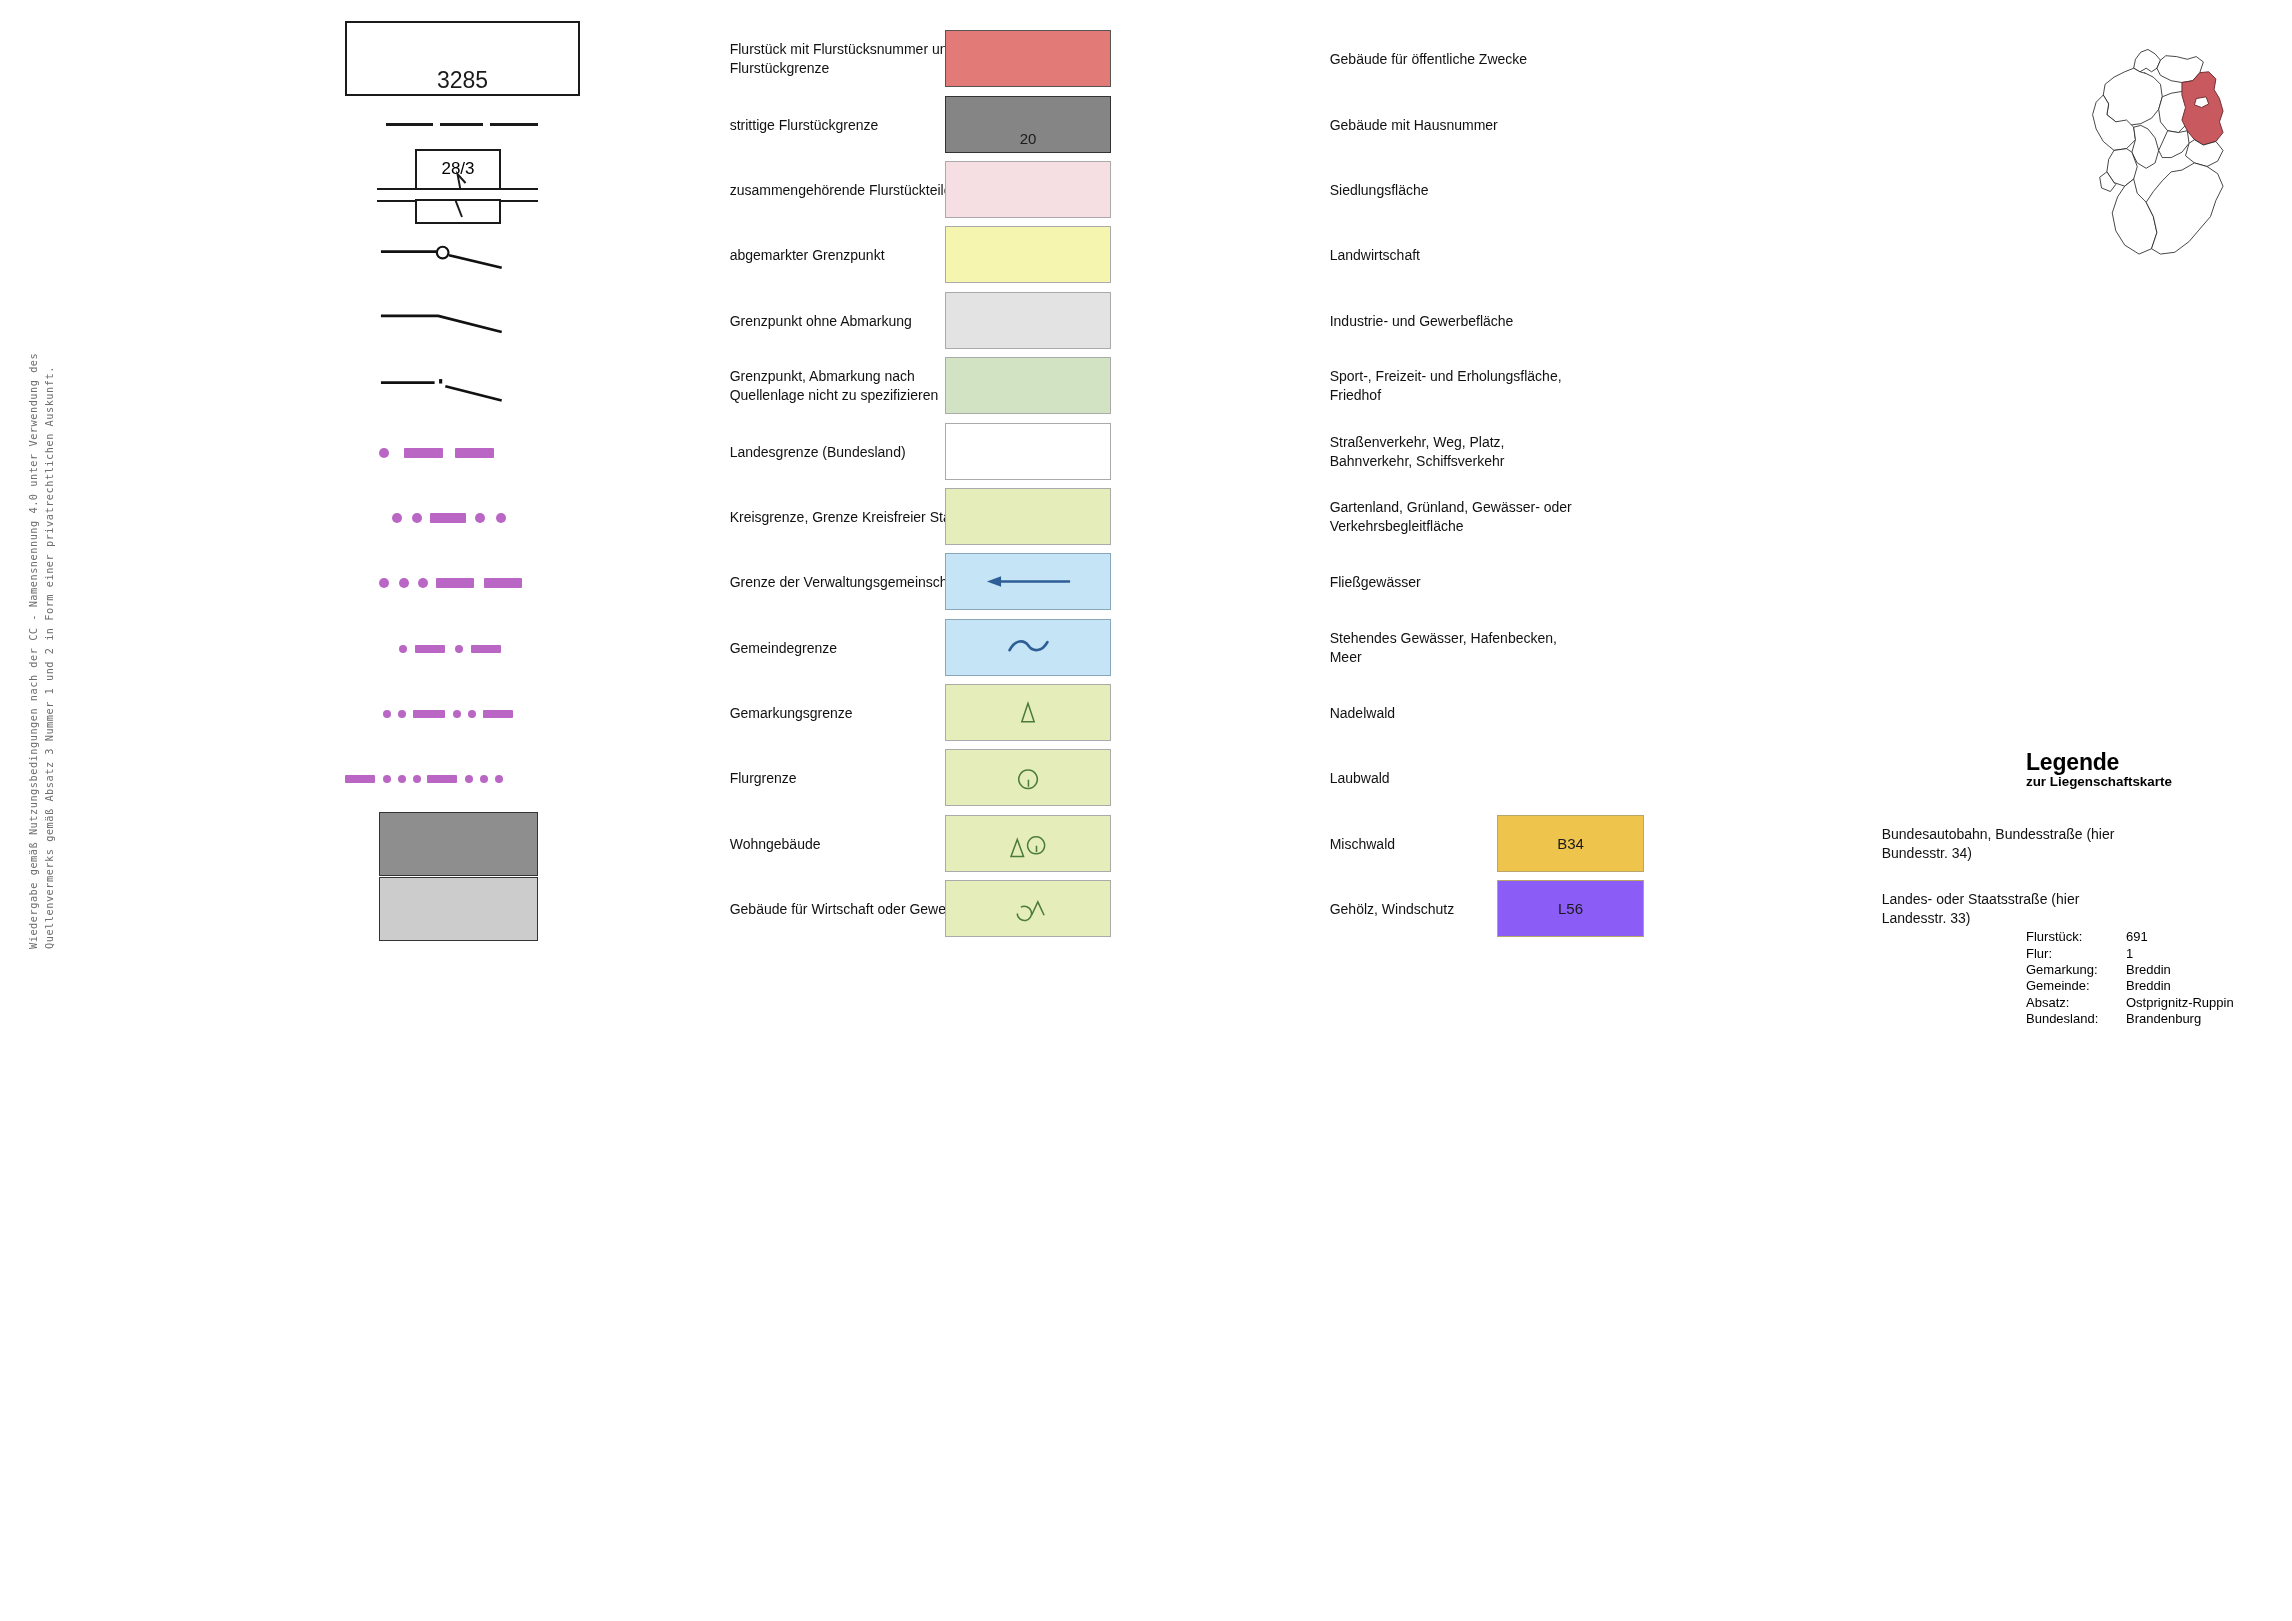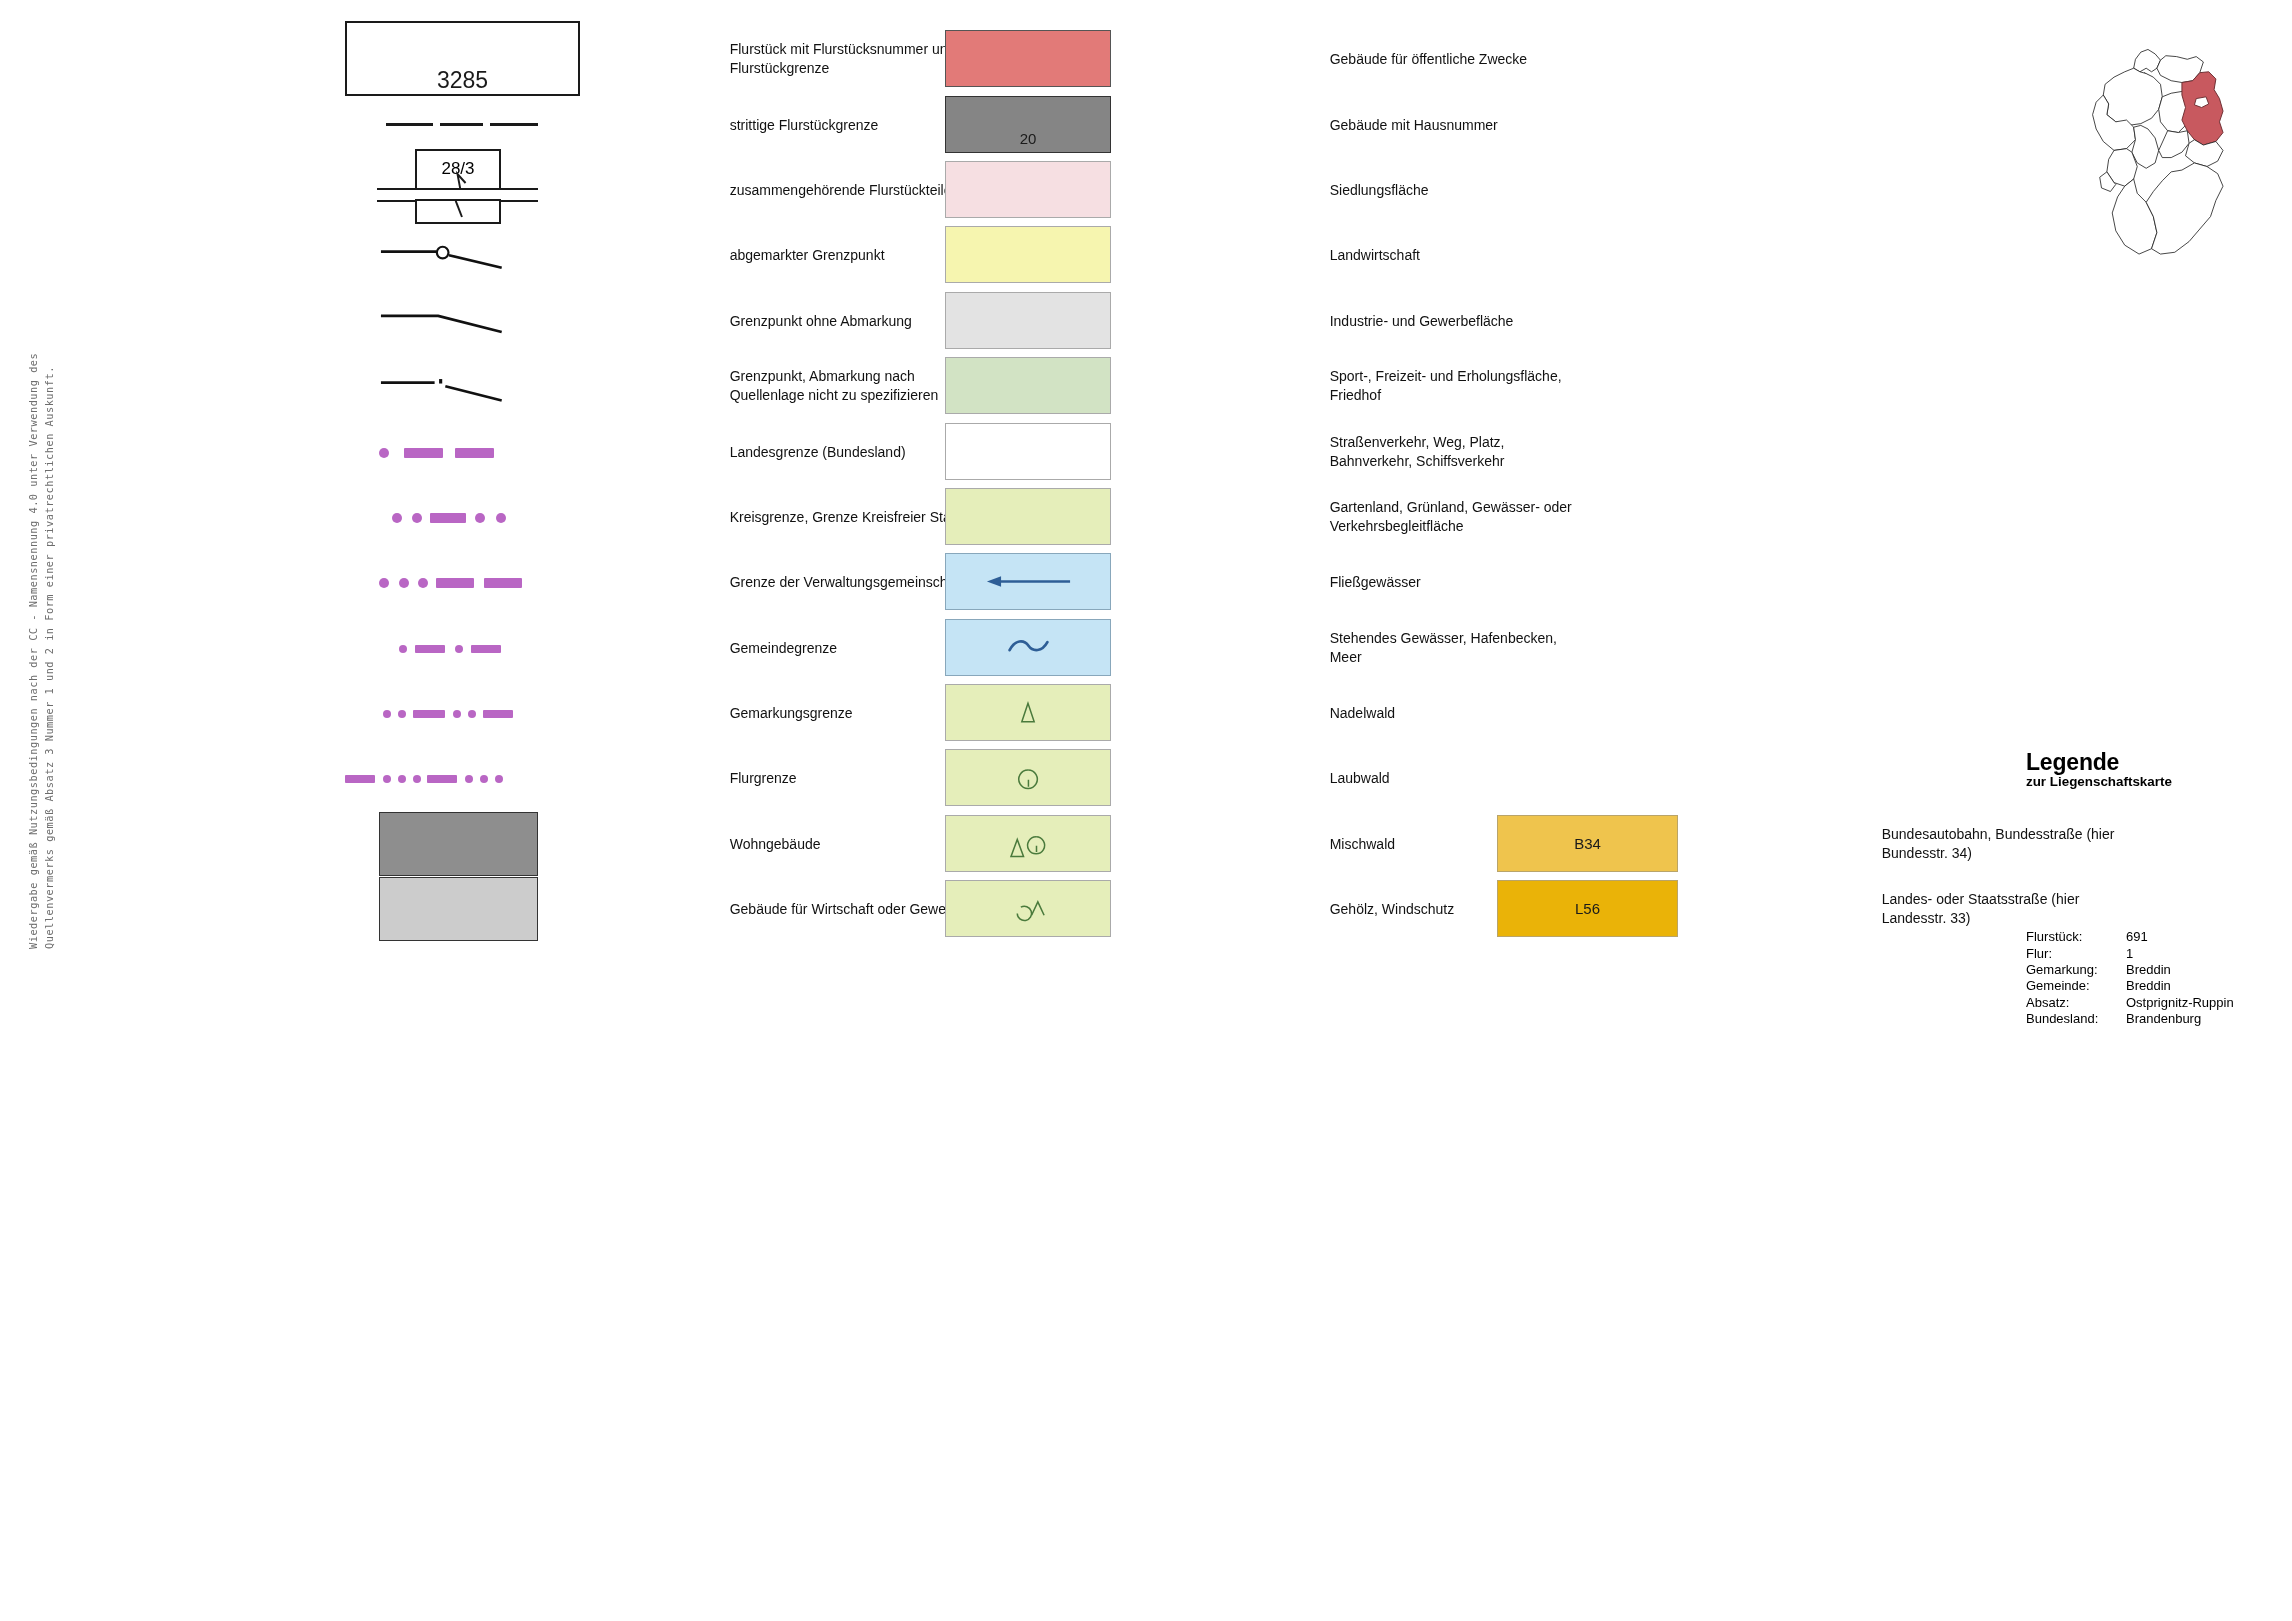--- a/index.html
+++ b/index.html
@@ -142,21 +142,21 @@
     left: 0px; top: 16px;
     width: 166px; height: 57px;
     box-sizing: border-box;
     display: flex;
     align-items: center;
     justify-content: center;
     font-size: 15px;
     color: #1a1a1a;
   }
   .swatch.bld { left: 34px; width: 159px; height: 64px; top: 12.5px; }
-  .swatch.road { width: 181px; height: 57px; }
+  .swatch.road { width: 147px; height: 57px; }
 
   
   #legend-title {
     position: absolute;
     left: 2026px; top: 749px;
     width: 251px;
   }
   #legend-title .t1 { font-size: 23px; font-weight: bold; letter-spacing: -0.2px; }
   #legend-title .t2 { font-size: 13.4px; font-weight: bold; margin-top: -1.8px; }
 
@@ -487,21 +487,21 @@
     <div class="swatch road" style="background:#efc44d;border:1.4px solid #b9a46a">
       <span>B34</span>
     </div>
   </div>
   <div class="lbl">Bundesautobahn, Bundesstraße (hier
 Bundesstr. 34)</div>
 </div>
 
 <div class="legend-row col-c" style="top:864px">
   <div class="sym-cell">
-    <div class="swatch road" style="background:#eab308;border:1.4px solid #b9a46a">
+    <div class="swatch road" style="background:#8b5cf6;border:1.4px solid #b9a46a">
       <span>L56</span>
     </div>
   </div>
   <div class="lbl">Landes- oder Staatsstraße (hier
 Landesstr. 33)</div>
 </div>
 
 <div id="legend-title">
   <div class="t1">Legende</div>
   <div class="t2">zur Liegenschaftskarte</div>

